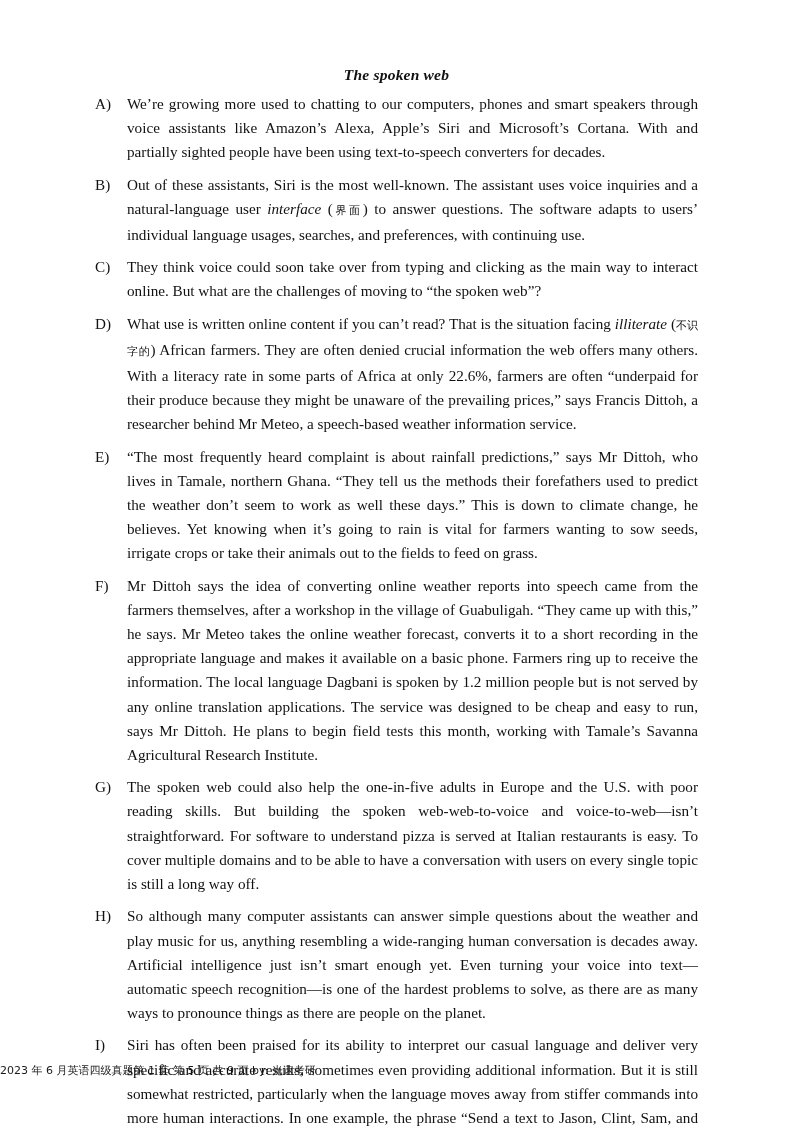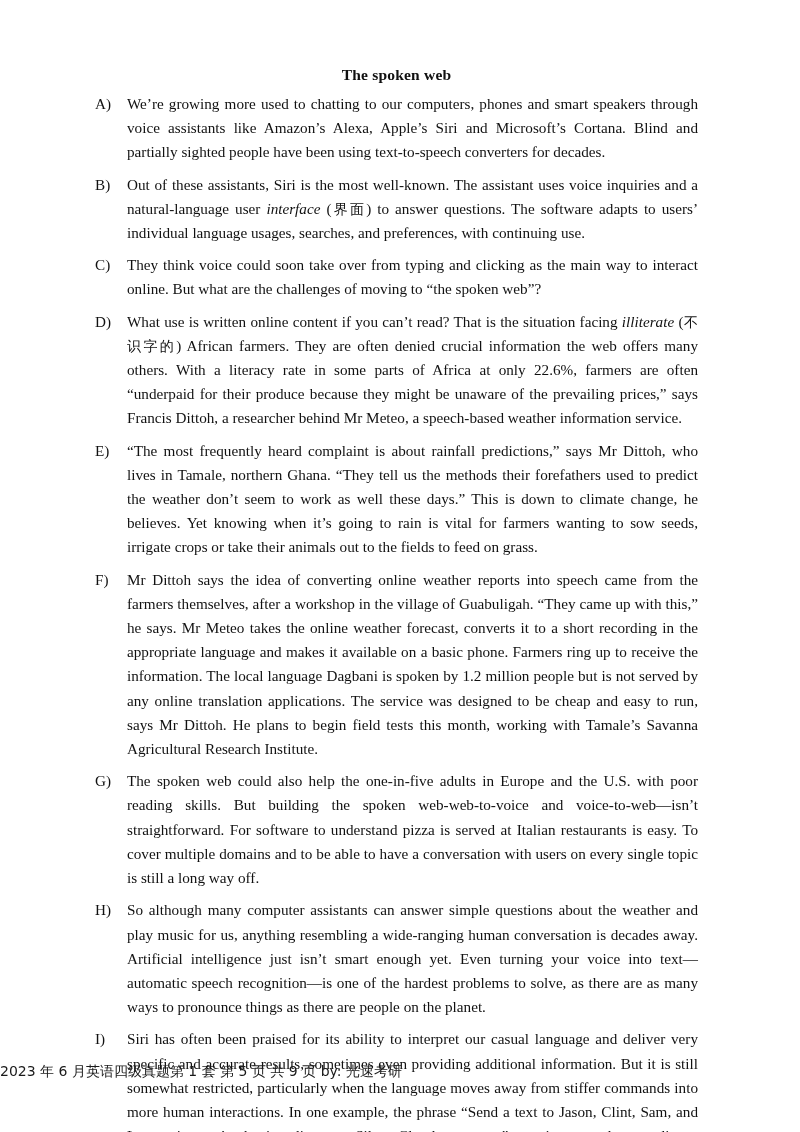--- a/index.html
+++ b/index.html
@@ -27,20 +27,21 @@
 
   .doc-title {
     position: absolute;
     left: 95px;
     top: 66px;
     width: 603px;
     text-align: center;
     font-weight: bold;
     font-size: 15.5px;
     letter-spacing: 0.2px;
+    font-style: italic;
   }
 
   .body-block {
     position: absolute;
     left: 95px;
     top: 92px;
     width: 603px;
   }
 
   .para {
@@ -84,34 +85,34 @@
     left: 0;
     top: 1063px;
     width: 800px;
     text-align: left;
     font-size: 12.4px;
     line-height: 16px;
     color: #1a1a1a;
   }
 
   i, em { }
-  .cjk { font-family: "DejaVu Sans", "Liberation Sans", sans-serif; font-size: 14px; }
+  .cjk { font-family: "DejaVu Sans", "Liberation Sans", sans-serif; font-size: 11px; }
 </style>
 </head>
 <body>
 
 <div class="page">
 
   <div class="doc-title">The spoken web</div>
 
   <div class="body-block">
 
     <div class="para">
       <span class="para-label">A)</span>
-      <span class="para-text">We’re growing more used to chatting to our computers, phones and smart speakers through voice assistants like Amazon’s Alexa, Apple’s Siri and Microsoft’s Cortana. Blind and partially sighted people have been using text-to-speech converters for decades.</span>
+      <span class="para-text">We’re growing more used to chatting to our computers, phones and smart speakers through voice assistants like Amazon’s Alexa, Apple’s Siri and Microsoft’s Cortana. With and partially sighted people have been using text-to-speech converters for decades.</span>
     </div>
 
     <div class="para">
       <span class="para-label">B)</span>
       <span class="para-text">Out of these assistants, Siri is the most well-known. The assistant uses voice inquiries and a natural-language user <i>interface</i> (<span class="cjk">界面</span>) to answer questions. The software adapts to users’ individual language usages, searches, and preferences, with continuing use.</span>
     </div>
 
     <div class="para">
       <span class="para-label">C)</span>
       <span class="para-text">They think voice could soon take over from typing and clicking as the main way to interact online. But what are the challenges of moving to “the spoken web”?</span>

